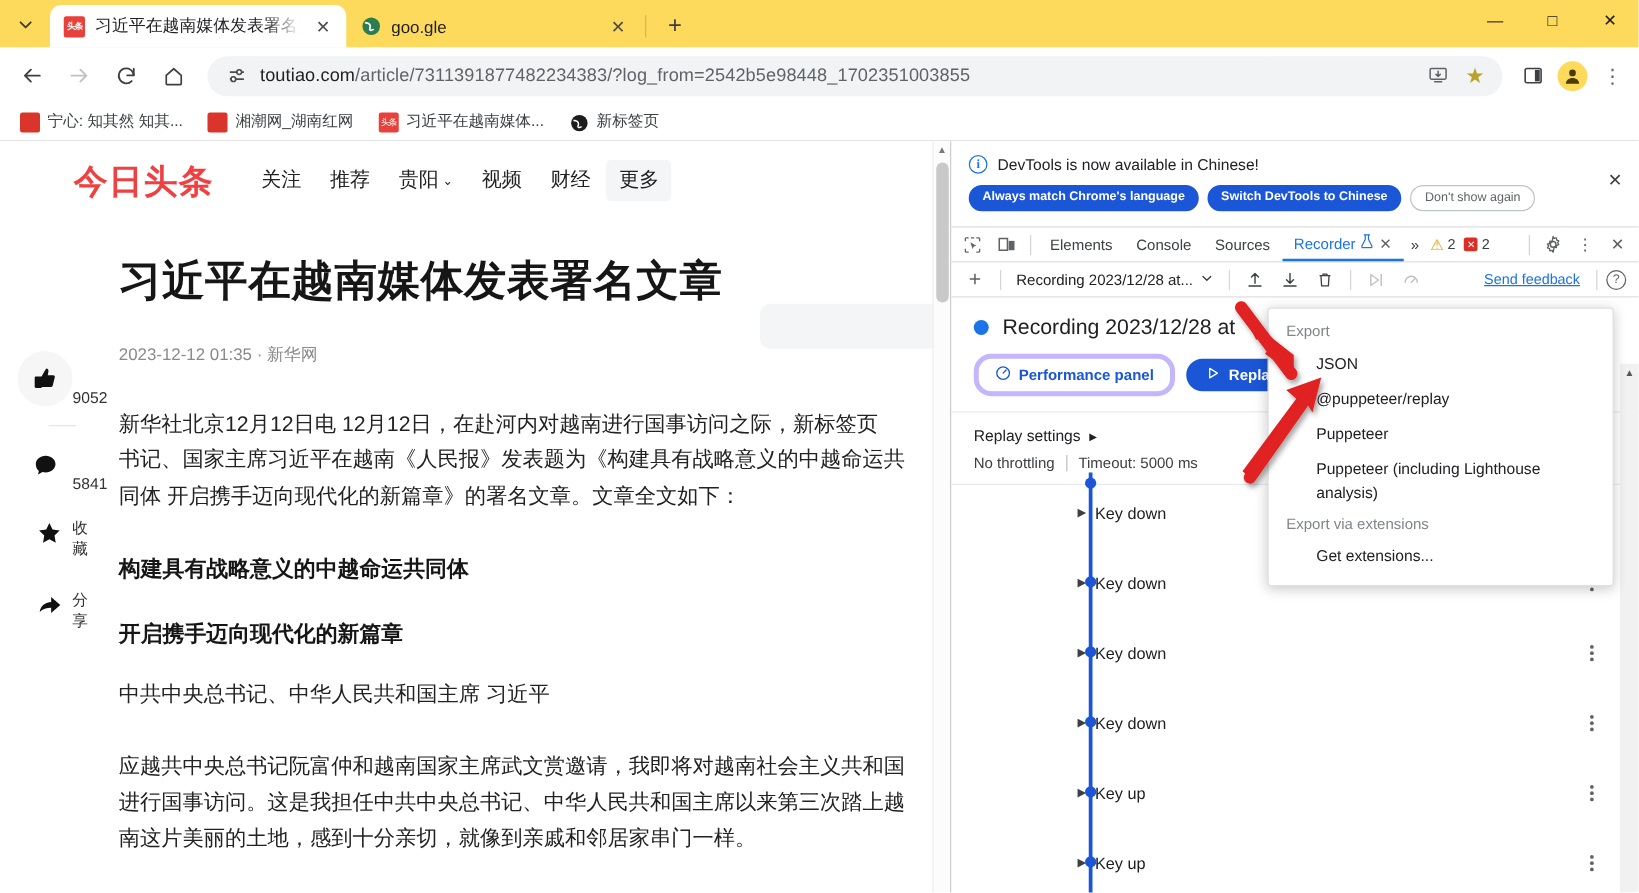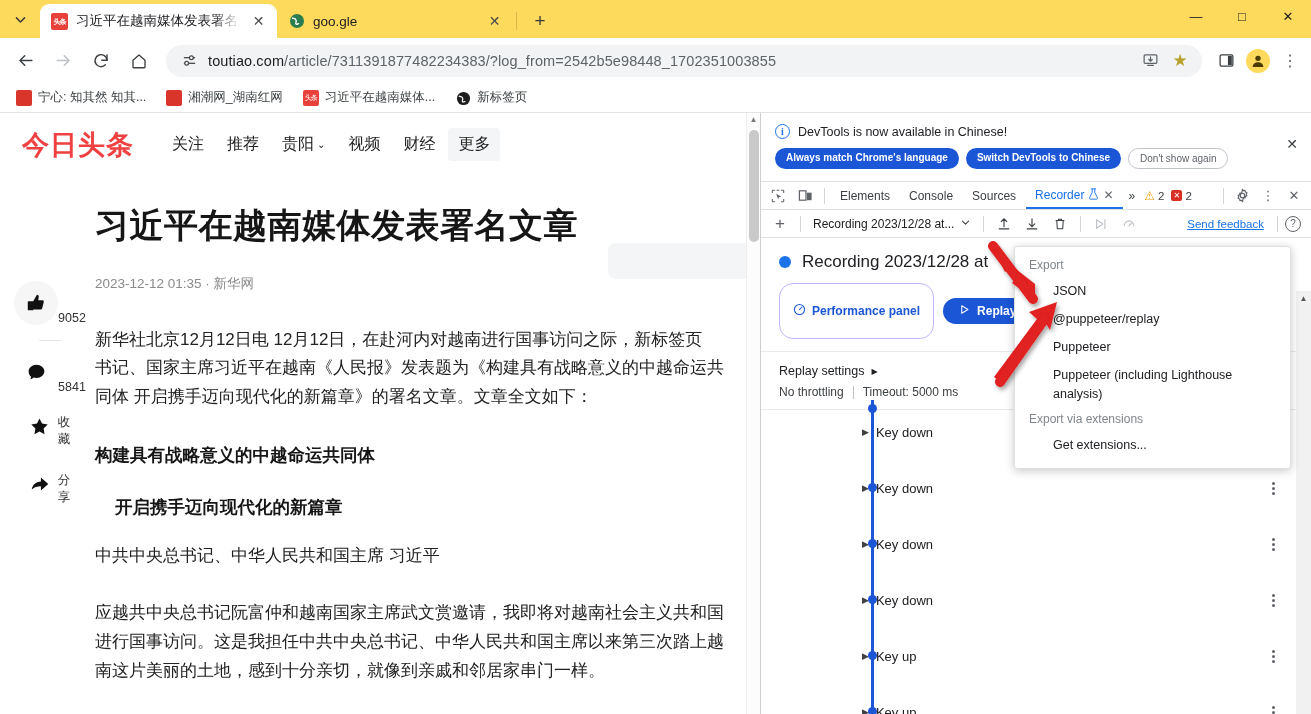--- a/index.html
+++ b/index.html
@@ -107,20 +107,21 @@
   .viewport {
     position: absolute; left: 0; top: 113px; width: 760px; height: 601px;
     background: #fff; overflow: hidden;
   }
   .tt-header {
     display: flex; align-items: center; height: 63px; padding-left: 22px; gap: 0;
   }
   .tt-logo {
     font-size: 27px; font-weight: bold; color: #f04142; letter-spacing: 1px;
     font-family: "DejaVu Sans", sans-serif;
+    margin-left: 37px;
   }
   .tt-nav { display: flex; align-items: center; margin-left: 28px; gap: 3px; }
   .tt-nav-item {
     font-size: 16px; color: #222; padding: 6px 10px; border-radius: 4px;
     display: flex; align-items: center; gap: 3px; white-space: nowrap;
   }
   .tt-nav-item.more { background: #f4f5f6; }
   .tt-search {
     position: absolute; left: 608px; top: 130px; width: 148px; height: 36px;
     background: #f4f5f6; border-radius: 8px;
@@ -228,22 +229,22 @@
     width: 16px; height: 16px; border-radius: 50%; border: 1.3px solid #5f6368;
     color: #5f6368; font-size: 10px; display:flex;align-items:center;justify-content:center;
   }
 
   .rec-head { padding: 14px 0 12px 18px; border-bottom: 1px solid #e8eaed; }
   .rec-title-row { display: flex; align-items: center; gap: 11px; }
   .rec-dot { width: 12px; height: 12px; border-radius: 50%; background: #1a73e8; flex:0 0 12px;}
   .rec-title { font-size: 17px; color: #202124; white-space: nowrap; }
   .rec-btn-row { display: flex; align-items: center; gap: 9px; margin-top: 11px; }
   .btn-outline {
-    border: 1px solid #c4b5fd; border-radius: 14px; color: #1a56d6; font-size: 12px;
-    font-weight: bold; padding: 19px 13px; display: flex; align-items: center; gap: 6px;
+    border: 4px solid #c4b5fd; border-radius: 14px; color: #1a56d6; font-size: 12px;
+    font-weight: bold; padding: 5px 13px; display: flex; align-items: center; gap: 6px;
     background: #fff;
     justify-content: center;
   }
   .btn-solid {
     background: #1a56d6; border-radius: 14px; color: #fff; font-size: 12px; font-weight: bold;
     padding: 6px 16px; display: flex; align-items: center; gap: 7px;
   }
   .replay-settings { padding: 12px 0 10px 18px; border-bottom: 1px solid #e8eaed; }
   .rs-row1 { font-size: 12.5px; color: #202124; display:flex; align-items:center; gap:7px;}
   .rs-row2 { margin-top: 7px; font-size: 12px; color: #3c4043; display: flex; align-items: center; gap: 9px; }
@@ -484,21 +485,21 @@
     </div>
 
     <div class="art-wrap">
       <div class="art-title">习近平在越南媒体发表署名文章</div>
       <div class="art-meta">2023-12-12 01:35 · 新华网</div>
       <div class="art-body">
         <div class="art-p" style="margin-top:30px;">新华社北京12月12日电 12月12日，在赴河内对越南进行国事访问之际，新标签页</div>
         <div class="art-p" style="margin-top:-6px;">书记、国家主席习近平在越南《人民报》发表题为《构建具有战略意义的中越命运共</div>
         <div class="art-p" style="margin-top:-6px;">同体 开启携手迈向现代化的新篇章》的署名文章。文章全文如下：</div>
         <div class="art-h">构建具有战略意义的中越命运共同体</div>
-        <div class="art-h" style="margin-top:28px;margin-left:20px;">开启携手迈向现代化的新篇章</div>
+        <div class="art-h" style="margin-top:28px;">开启携手迈向现代化的新篇章</div>
         <div class="art-p" style="margin-top:20px;">中共中央总书记、中华人民共和国主席 习近平</div>
         <div class="art-p" style="margin-top:22px;">应越共中央总书记阮富仲和越南国家主席武文赏邀请，我即将对越南社会主义共和国</div>
         <div class="art-p" style="margin-top:-6px;">进行国事访问。这是我担任中共中央总书记、中华人民共和国主席以来第三次踏上越</div>
         <div class="art-p" style="margin-top:-6px;">南这片美丽的土地，感到十分亲切，就像到亲戚和邻居家串门一样。</div>
       </div>
     </div>
 
     <div class="pg-scroll">
       <div class="arrow">▲</div>
       <div class="pg-thumb"></div>

